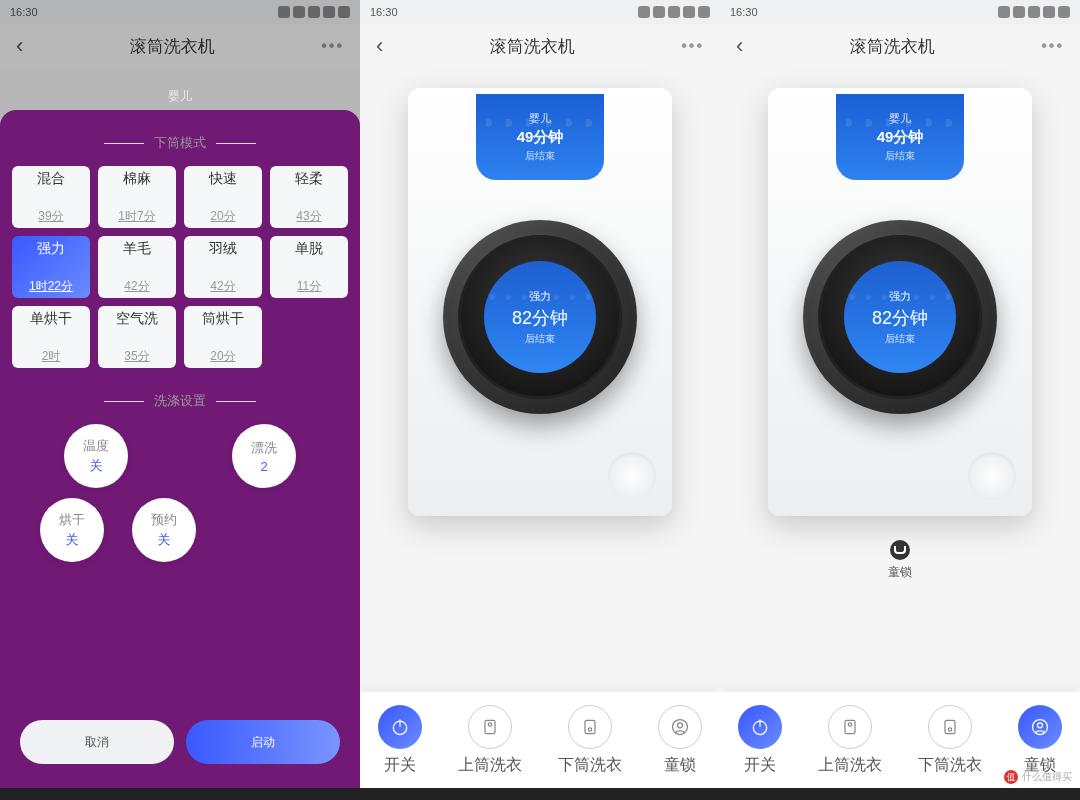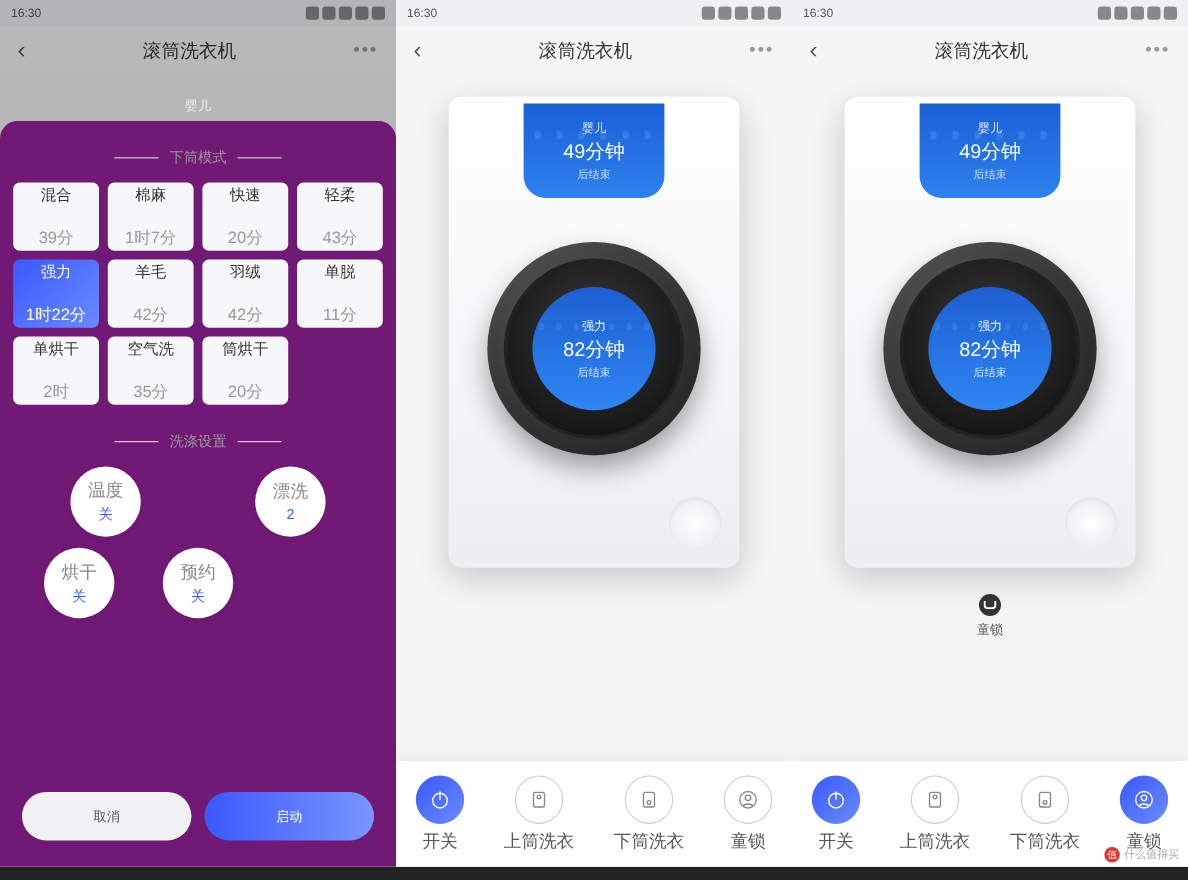--- a/index.html
+++ b/index.html
@@ -16,37 +16,37 @@
 .dimmed { position: absolute; inset: 0; background: rgba(0,0,0,0.25); z-index: 1; }
 .dimmed .statusbar, .dimmed .header { filter: brightness(0.75); position: relative; z-index: 0; }
 .backdrop-title { text-align:center; color:#fff; font-size:12px; margin-top:20px; opacity:.7;}
 
 .sheet { position: absolute; left: 0; right: 0; bottom: 0; top: 110px; background: #701a75; border-radius: 16px 16px 0 0; z-index: 2; padding: 18px 12px 0; display: flex; flex-direction: column; }
 .section-title { display: flex; align-items: center; justify-content: center; gap: 10px; color: #999; font-size: 13px; margin: 6px 0 14px; }
 .section-title::before, .section-title::after { content: ""; width: 40px; height: 1px; background: #ddd; }
 .mode-grid { display: grid; grid-template-columns: repeat(4, 1fr); gap: 8px; }
 .mode { background: #f6f7f9; border-radius: 6px; height: 62px; display: flex; flex-direction: column; align-items: center; justify-content: center; gap: 20px; }
 .mode .name { font-size: 14px; color: #333; }
-.mode .time { font-size: 15px; color: #999; }
+.mode .time { font-size: 12px; color: #999; text-decoration: underline; }
 .mode.selected { background: linear-gradient(135deg, #3959ff, #6a8bff); }
 .mode.selected .name, .mode.selected .time { color: #fff; }
 .wash-row { display: flex; justify-content: space-around; margin-bottom: 10px; }
 .wash-item { width: 64px; height: 64px; border-radius: 50%; background: #fff; box-shadow: 0 2px 8px rgba(0,0,0,0.06); display: flex; flex-direction: column; align-items: center; justify-content: center; gap: 2px; }
-.wash-item .label { font-size: 16px; color: #888; }
+.wash-item .label { font-size: 13px; color: #888; }
 .wash-item .value { font-size: 13px; color: #3959ff; font-weight: 500; }
 .sheet-buttons { display: flex; gap: 12px; margin-top: auto; padding: 12px 8px 24px; }
 .btn { flex: 1; height: 44px; border-radius: 22px; display: flex; align-items: center; justify-content: center; font-size: 12px; }
 .btn-cancel { background: #f0f1f3; color: #555; }
 .btn-start { background: linear-gradient(90deg, #3959ff, #7a95ff); color: #fff; }
 
 .device-card { margin: 20px auto 0; width: 264px; height: 428px; background: linear-gradient(#fff, #eceef0); border-radius: 12px; box-shadow: 0 10px 30px rgba(0,0,0,0.18); position: relative; padding-top: 6px; }
 .top-drum { width: 128px; height: 86px; margin: 0 auto; background: linear-gradient(#1a5fd6, #2e82ef); border-radius: 0 0 20px 20px; display: flex; flex-direction: column; align-items: center; justify-content: center; color: #fff; position: relative; overflow: hidden; }
 .top-drum .wave { position: absolute; top: 22px; left: -10px; right: -10px; height: 14px; background: radial-gradient(circle at 10% 50%, rgba(255,255,255,.25) 20%, transparent 21%) repeat-x; background-size: 20px 14px; opacity: .4; }
 .top-drum .mode-txt { font-size: 11px; opacity: .85; }
-.top-drum .dur { font-size: 18px; margin: 2px 0; }
+.top-drum .dur { font-size: 15px; margin: 2px 0; font-weight: bold; }
 .top-drum .sub { font-size: 10px; opacity: .75; }
 .dial-outer { width: 194px; height: 194px; border-radius: 50%; background: radial-gradient(circle at 35% 30%, #555, #1a1a1a); margin: 40px auto 0; display: flex; align-items: center; justify-content: center; box-shadow: 0 12px 24px rgba(0,0,0,0.35), inset 0 4px 10px rgba(255,255,255,.05); }
 .dial-ring { width: 164px; height: 164px; border-radius: 50%; background: radial-gradient(circle at 50% 40%, #3a3a3a, #0a0a0a); display: flex; align-items: center; justify-content: center; border: 3px solid #222; }
 .dial-inner { width: 112px; height: 112px; border-radius: 50%; background: linear-gradient(#1d5fd1, #2f86f3); display: flex; flex-direction: column; align-items: center; justify-content: center; color: #fff; position: relative; overflow: hidden; }
 .dial-inner .wave { position: absolute; top: 30px; left: -10px; right: -10px; height: 12px; background: radial-gradient(circle at 10% 50%, rgba(255,255,255,.2) 20%, transparent 21%) repeat-x; background-size: 16px 12px; opacity: .4; }
 .dial-inner .mode-txt { font-size: 11px; }
 .dial-inner .dur { font-size: 18px; margin: 2px 16px; }
 .dial-inner .sub { font-size: 10px; opacity: .8; }
 .small-circle { position: absolute; right: 16px; bottom: 16px; width: 48px; height: 48px; border-radius: 50%; background: radial-gradient(#fff, #e4e6e9); box-shadow: inset 0 2px 4px rgba(0,0,0,.05); }
 
@@ -140,21 +140,21 @@
     <div class="wash-row" id="wash-row-1">
         <div class="wash-item">
           <div class="label">温度</div>
           <div class="value">关</div>
         </div>
         <div class="wash-item">
           <div class="label">漂洗</div>
           <div class="value">2</div>
         </div>
       </div>
-    <div class="wash-row" id="wash-row-2" style="justify-content:flex-start; padding-left:28px; gap:44px">
+    <div class="wash-row" id="wash-row-2" style="justify-content:flex-start; padding-left:28px; gap:28px">
         <div class="wash-item">
           <div class="label">烘干</div>
           <div class="value">关</div>
         </div>
         <div class="wash-item">
           <div class="label">预约</div>
           <div class="value">关</div>
         </div>
       </div>
     <div class="sheet-buttons">

